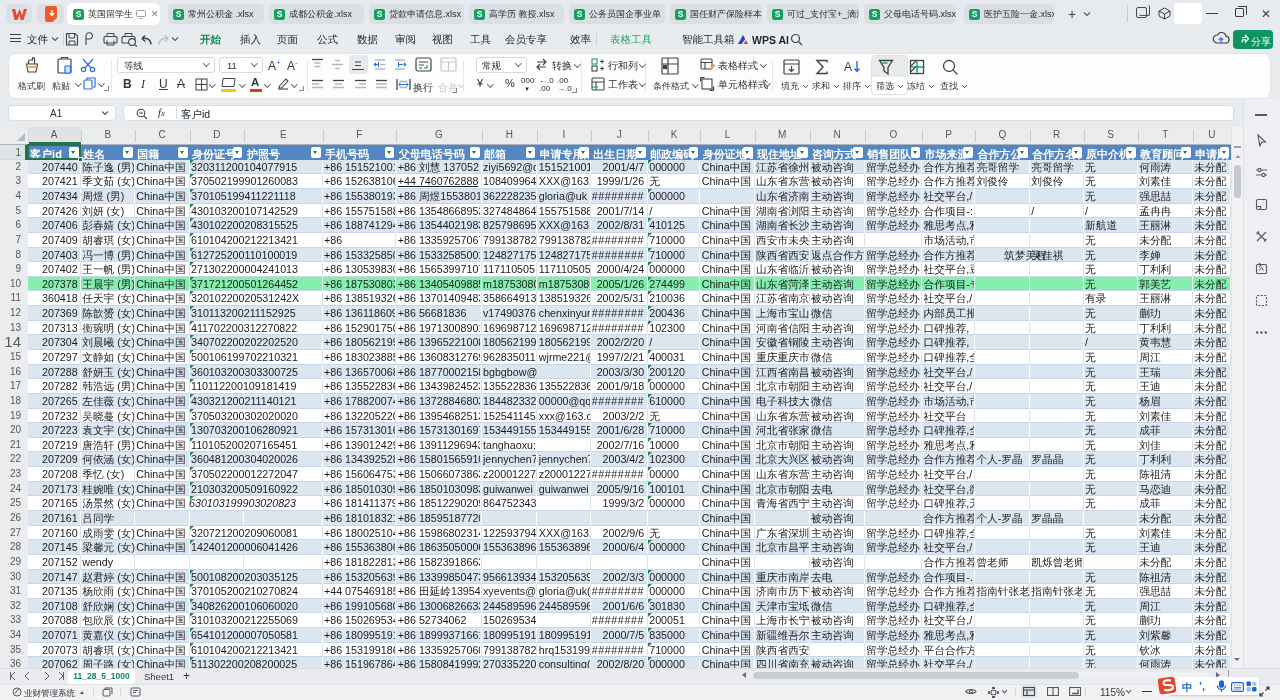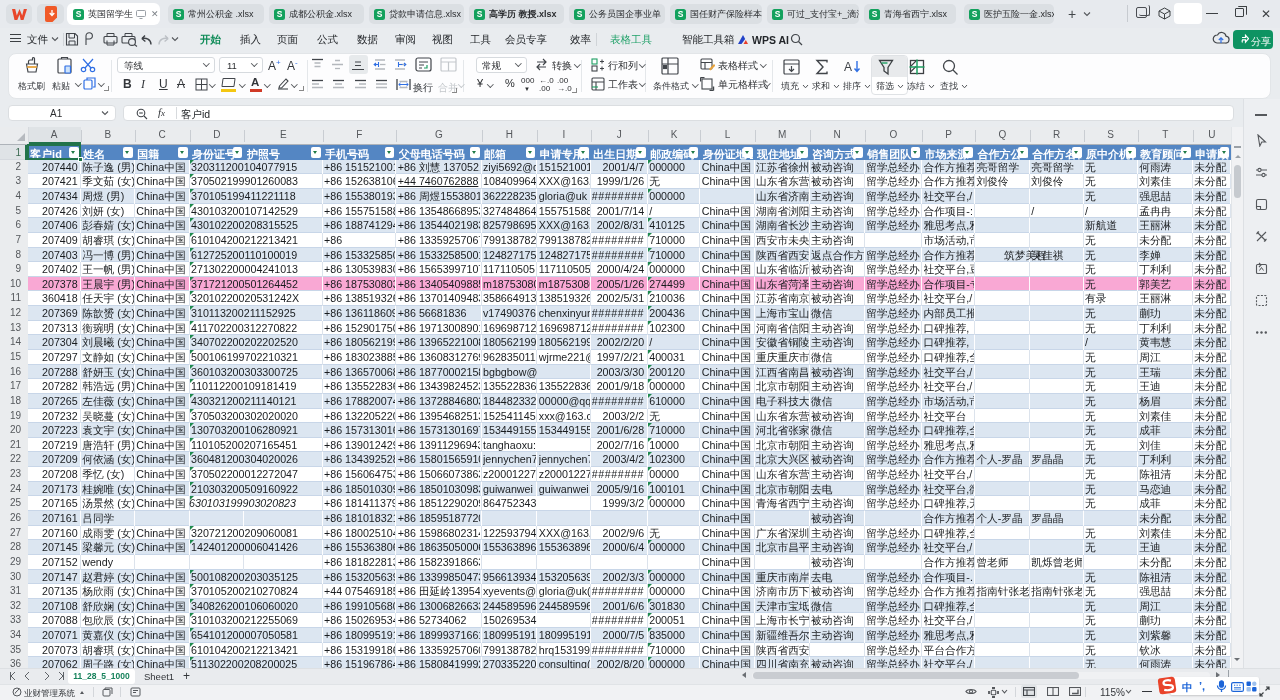--- a/index.html
+++ b/index.html
@@ -47,37 +47,37 @@
 <div class="tab" style="left:269px;width:95px;">
     <span class="sicon" style="margin-left:5px;"></span>
     <span style="margin-left:4px;">成都公积金.xlsx</span>
   </div>
 <div class="tab" style="left:369px;width:95px;">
     <span class="sicon" style="margin-left:5px;"></span>
     <span style="margin-left:4px;">贷款申请信息.xlsx</span>
   </div>
 <div class="tab" style="left:469px;width:95px;">
     <span class="sicon" style="margin-left:5px;"></span>
-    <span style="margin-left:4px;font-weight:bold;">高学历 教授.xlsx</span>
+    <span style="margin-left:4px;">高学历 教授.xlsx</span>
   </div>
 <div class="tab" style="left:569px;width:96px;">
     <span class="sicon" style="margin-left:5px;"></span>
     <span style="margin-left:4px;">公务员国企事业单</span>
   </div>
 <div class="tab" style="left:670px;width:92px;">
     <span class="sicon" style="margin-left:5px;"></span>
     <span style="margin-left:4px;">国任财产保险样本.x</span>
   </div>
 <div class="tab" style="left:767px;width:92px;">
     <span class="sicon" style="margin-left:5px;"></span>
     <span style="margin-left:4px;">可过_支付宝+_滴滴</span>
   </div>
 <div class="tab" style="left:864px;width:92px;">
     <span class="sicon" style="margin-left:5px;"></span>
-    <span style="margin-left:4px;">青海省西宁.xlsx</span>
+    <span style="margin-left:4px;">父母电话号码.xlsx</span>
   </div>
 <div class="tab" style="left:964px;width:90px;">
     <span class="sicon" style="margin-left:5px;"></span>
     <span style="margin-left:4px;">医护五险一金.xlsx</span>
   </div>
 <style>.tab .sicon:before{content:"S";}</style>
 <div class="abs" style="left:1068px;top:6px;font-size:14px;color:#43474b;">+</div>
 <svg class="abs" style="left:1083px;top:11px;" width="8" height="6" viewBox="0 0 8 6" fill="none" stroke="#55585c" stroke-width="1.1">
     <path d="M1 1.5 L4 4.5 L7 1.5"></path>
   </svg>
@@ -833,21 +833,21 @@
 <div class="gtri" style="left:647.7px;top:0;"></div>
 <div class="cell" style="left:701.8px;top:0;width:51.80000000000007px;line-height:14.638px;text-align:left;">China中国</div>
 <div class="cell" style="left:756.1px;top:0;width:52.5px;line-height:14.638px;text-align:left;">山东省临沂</div>
 <div class="cell" style="left:811.1px;top:0;width:52.60000000000002px;line-height:14.638px;text-align:left;">被动咨询</div>
 <div class="cell" style="left:866.2px;top:0;width:54.89999999999998px;line-height:14.638px;text-align:left;">留学总经办</div>
 <div class="cell" style="left:923.6px;top:0;width:50.299999999999955px;line-height:14.638px;text-align:left;">社交平台,豆</div>
 <div class="cell" style="left:1085.0px;top:0;width:51.700000000000045px;line-height:14.638px;text-align:left;">无</div>
 <div class="cell" style="left:1139.2px;top:0;width:52.59999999999991px;line-height:14.638px;text-align:left;">丁利利</div>
 <div class="cell" style="left:1194.3px;top:0;width:35.700000000000045px;line-height:14.638px;text-align:left;">未分配</div>
 </div>
-<div class="abs" style="left:0;top:149.80399999999997px;width:1231.0px;height:14.638px;background:#f9a8d4;border-bottom:1px solid #C8D6E8;">
+<div class="abs" style="left:0;top:149.80399999999997px;width:1231.0px;height:14.638px;background:#86efac;border-bottom:1px solid #C8D6E8;">
 <div class="abs" style="left:0;top:0;width:27.6px;height:14.638px;background:#EAECEE;border-bottom:1px solid #DADDE0;box-sizing:content-box;"></div>
 <div class="abs" style="left:0;top:0;width:21px;text-align:right;font-size:10px;color:#55585c;line-height:14.638px;">10</div>
 <div class="abs" style="left:79.7px;top:0;width:1px;height:14.638px;background:rgba(255,255,255,.95);"></div>
 <div class="abs" style="left:133.8px;top:0;width:1px;height:14.638px;background:rgba(255,255,255,.95);"></div>
 <div class="abs" style="left:188.5px;top:0;width:1px;height:14.638px;background:rgba(255,255,255,.95);"></div>
 <div class="abs" style="left:321.5px;top:0;width:1px;height:14.638px;background:rgba(255,255,255,.95);"></div>
 <div class="abs" style="left:395.3px;top:0;width:1px;height:14.638px;background:rgba(255,255,255,.95);"></div>
 <div class="abs" style="left:480.5px;top:0;width:1px;height:14.638px;background:rgba(255,255,255,.95);"></div>
 <div class="abs" style="left:536.3px;top:0;width:1px;height:14.638px;background:rgba(255,255,255,.95);"></div>
 <div class="abs" style="left:589.7px;top:0;width:1px;height:14.638px;background:rgba(255,255,255,.95);"></div>
@@ -1011,21 +1011,21 @@
 <div class="cell" style="left:756.1px;top:0;width:52.5px;line-height:14.638px;text-align:left;">河南省信阳</div>
 <div class="cell" style="left:811.1px;top:0;width:52.60000000000002px;line-height:14.638px;text-align:left;">主动咨询</div>
 <div class="cell" style="left:866.2px;top:0;width:54.89999999999998px;line-height:14.638px;text-align:left;">留学总经办</div>
 <div class="cell" style="left:923.6px;top:0;width:50.299999999999955px;line-height:14.638px;text-align:left;">口碑推荐,〈</div>
 <div class="cell" style="left:1085.0px;top:0;width:51.700000000000045px;line-height:14.638px;text-align:left;">无</div>
 <div class="cell" style="left:1139.2px;top:0;width:52.59999999999991px;line-height:14.638px;text-align:left;">丁利利</div>
 <div class="cell" style="left:1194.3px;top:0;width:35.700000000000045px;line-height:14.638px;text-align:left;">未分配</div>
 </div>
 <div class="abs" style="left:0;top:208.356px;width:1231.0px;height:14.638px;background:#DCE6F1;border-bottom:1px solid #C8D6E8;">
 <div class="abs" style="left:0;top:0;width:27.6px;height:14.638px;background:#EAECEE;border-bottom:1px solid #DADDE0;box-sizing:content-box;"></div>
-<div class="abs" style="left:0;top:0;width:21px;text-align:right;font-size:10px;color:#55585c;line-height:14.638px;">14</div>
+<div class="abs" style="left:0;top:0;width:21px;text-align:right;font-size:15px;color:#55585c;line-height:14.638px;">14</div>
 <div class="abs" style="left:79.7px;top:0;width:1px;height:14.638px;background:rgba(255,255,255,.95);"></div>
 <div class="abs" style="left:133.8px;top:0;width:1px;height:14.638px;background:rgba(255,255,255,.95);"></div>
 <div class="abs" style="left:188.5px;top:0;width:1px;height:14.638px;background:rgba(255,255,255,.95);"></div>
 <div class="abs" style="left:321.5px;top:0;width:1px;height:14.638px;background:rgba(255,255,255,.95);"></div>
 <div class="abs" style="left:395.3px;top:0;width:1px;height:14.638px;background:rgba(255,255,255,.95);"></div>
 <div class="abs" style="left:480.5px;top:0;width:1px;height:14.638px;background:rgba(255,255,255,.95);"></div>
 <div class="abs" style="left:536.3px;top:0;width:1px;height:14.638px;background:rgba(255,255,255,.95);"></div>
 <div class="abs" style="left:589.7px;top:0;width:1px;height:14.638px;background:rgba(255,255,255,.95);"></div>
 <div class="abs" style="left:646.7px;top:0;width:1px;height:14.638px;background:rgba(255,255,255,.95);"></div>
 <div class="abs" style="left:699.3px;top:0;width:1px;height:14.638px;background:rgba(255,255,255,.95);"></div>

